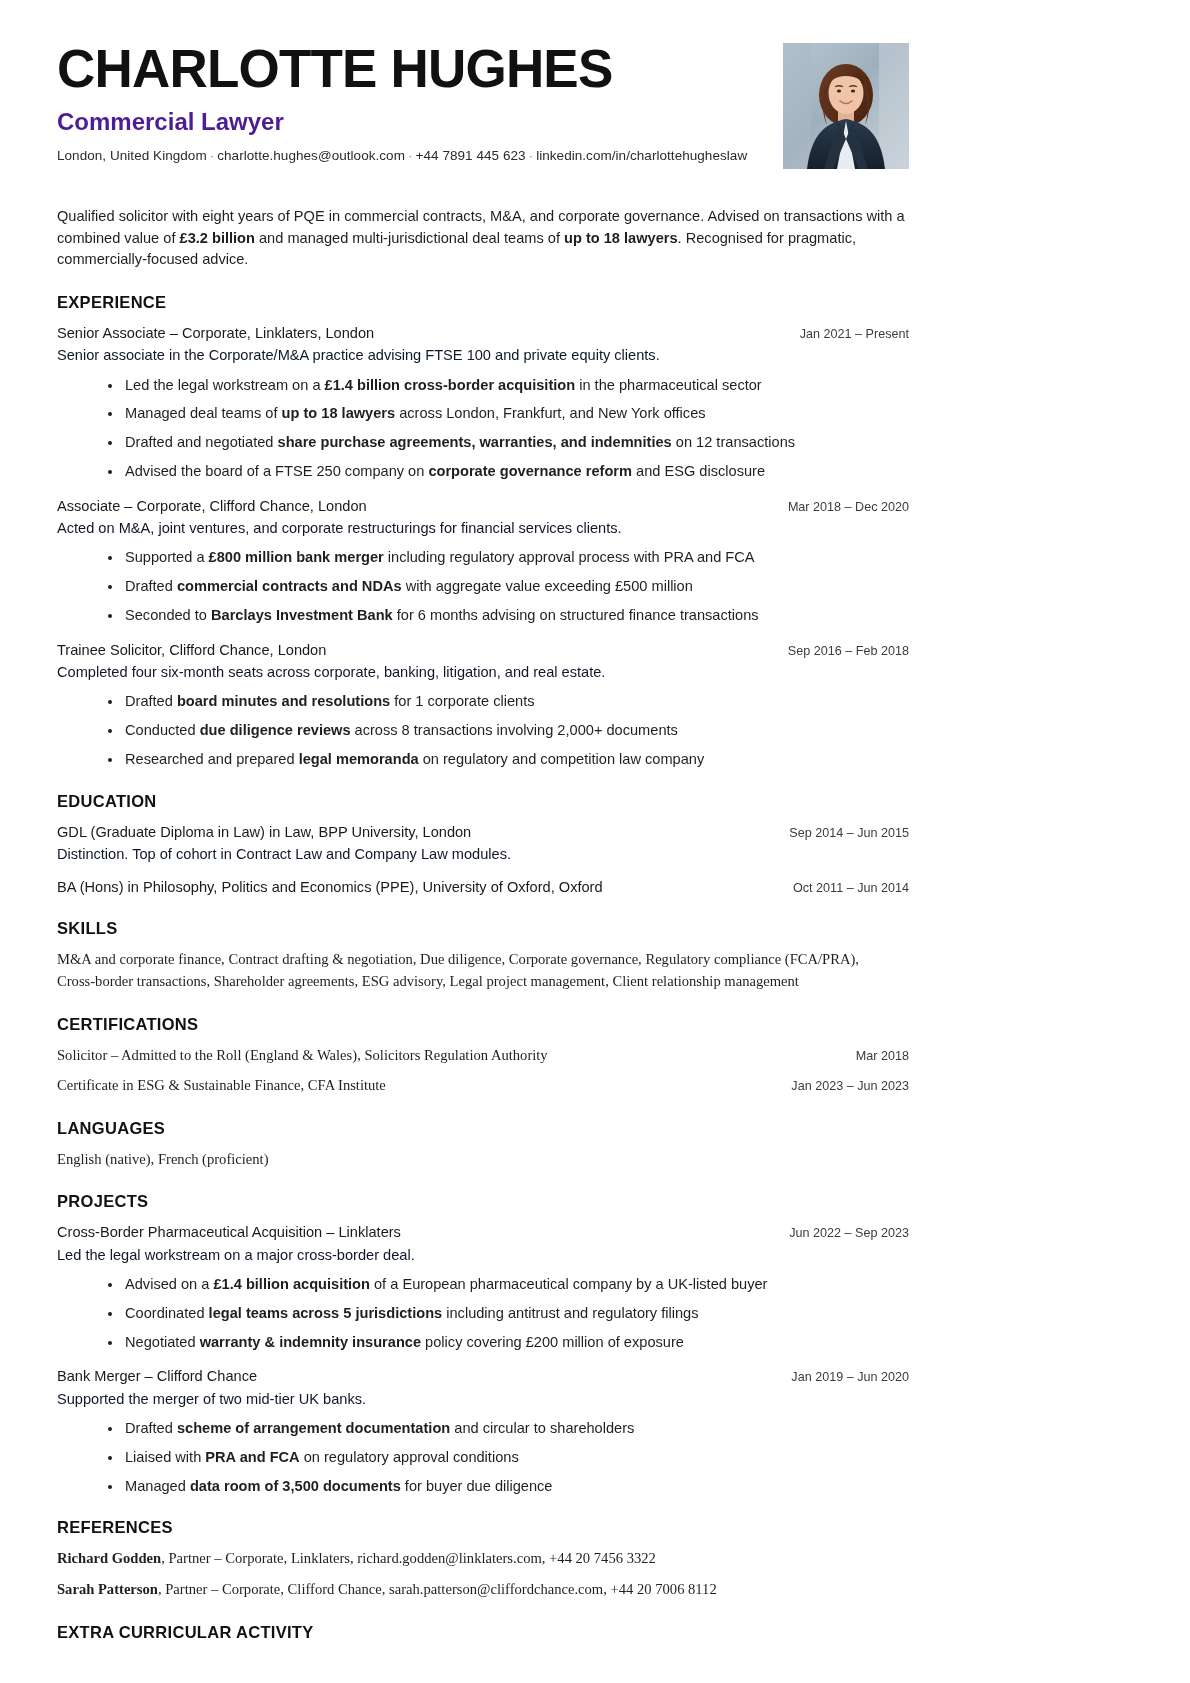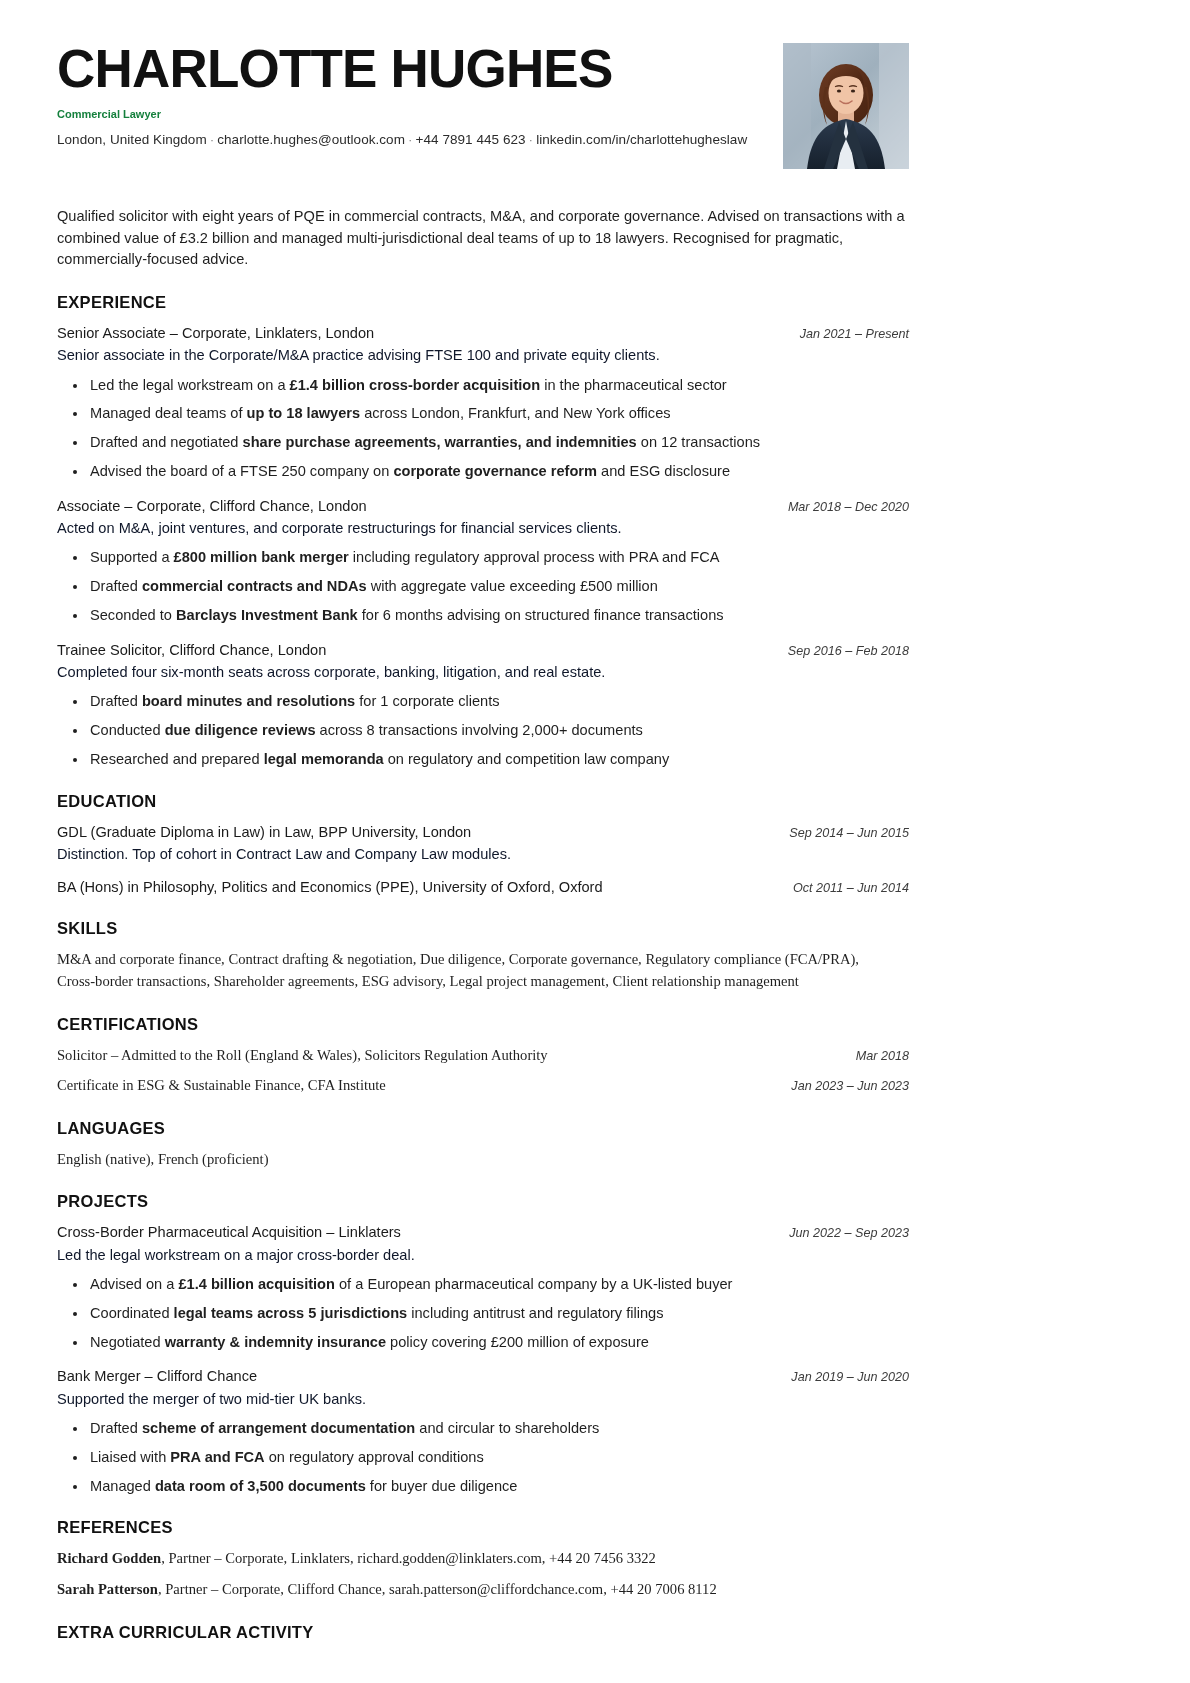--- a/index.html
+++ b/index.html
@@ -25,24 +25,24 @@
   }
   .header-left { flex: 1; padding-top: 2px; }
   .name {
     font-size: 53px;
     font-weight: 700;
     letter-spacing: -0.8px;
     line-height: 1.02;
     color: #111111;
   }
   .job-title {
-    font-size: 11px;
+    font-size: 24px;
     font-weight: 700;
     margin-top: 12px;
-    color: #15803d;
+    color: #4c1d95;
   }
   .contact-line {
     font-size: 13.5px;
     color: #2b2b2b;
     margin-top: 12px;
     letter-spacing: 0.05px;
   }
   .contact-sep { color: #8a8a8a; padding: 0 3px; }
 
   .photo {
@@ -56,21 +56,21 @@
   }
   .photo svg { display: block; width: 100%; height: 100%; }
 
   
   .summary {
     font-size: 14.6px;
     line-height: 1.48;
     margin-top: 37px;
     color: #1f1f1f;
   }
-  .summary b { font-weight: 400; }
+  .summary b { font-weight: 700; }
 
   
   .section { margin-top: 22px; }
   .section-title {
     font-size: 16.5px;
     font-weight: 700;
     letter-spacing: 0.3px;
     color: #111111;
     margin-bottom: 11px;
   }
@@ -83,21 +83,20 @@
     gap: 18px;
   }
   .entry-title {
     font-size: 14.6px;
     line-height: 1.38;
     color: #1a1a1a;
   }
   .entry-title b { font-weight: 400; }
   .entry-date {
     font-size: 12.6px;
-    font-style: italic;
     color: #3c3c3c;
     white-space: nowrap;
     flex: 0 0 auto;
   }
   .entry-sub {
     font-size: 14.6px;
     line-height: 1.42;
     color: #0f172a;
     margin-top: 2px;
   }
@@ -106,20 +105,21 @@
     padding-left: 30px;
     list-style: none;
   }
   ul.bullets li {
     font-size: 14.6px;
     line-height: 1.42;
     color: #1f1f1f;
     margin-bottom: 8px;
     position: relative;
     padding-left: 3px;
+    margin-left: 35px;
   }
   ul.bullets li::before {
     content: "";
     position: absolute;
     left: -14px;
     top: 9px;
     width: 4px;
     height: 4px;
     border-radius: 50%;
     background: #1f1f1f;

